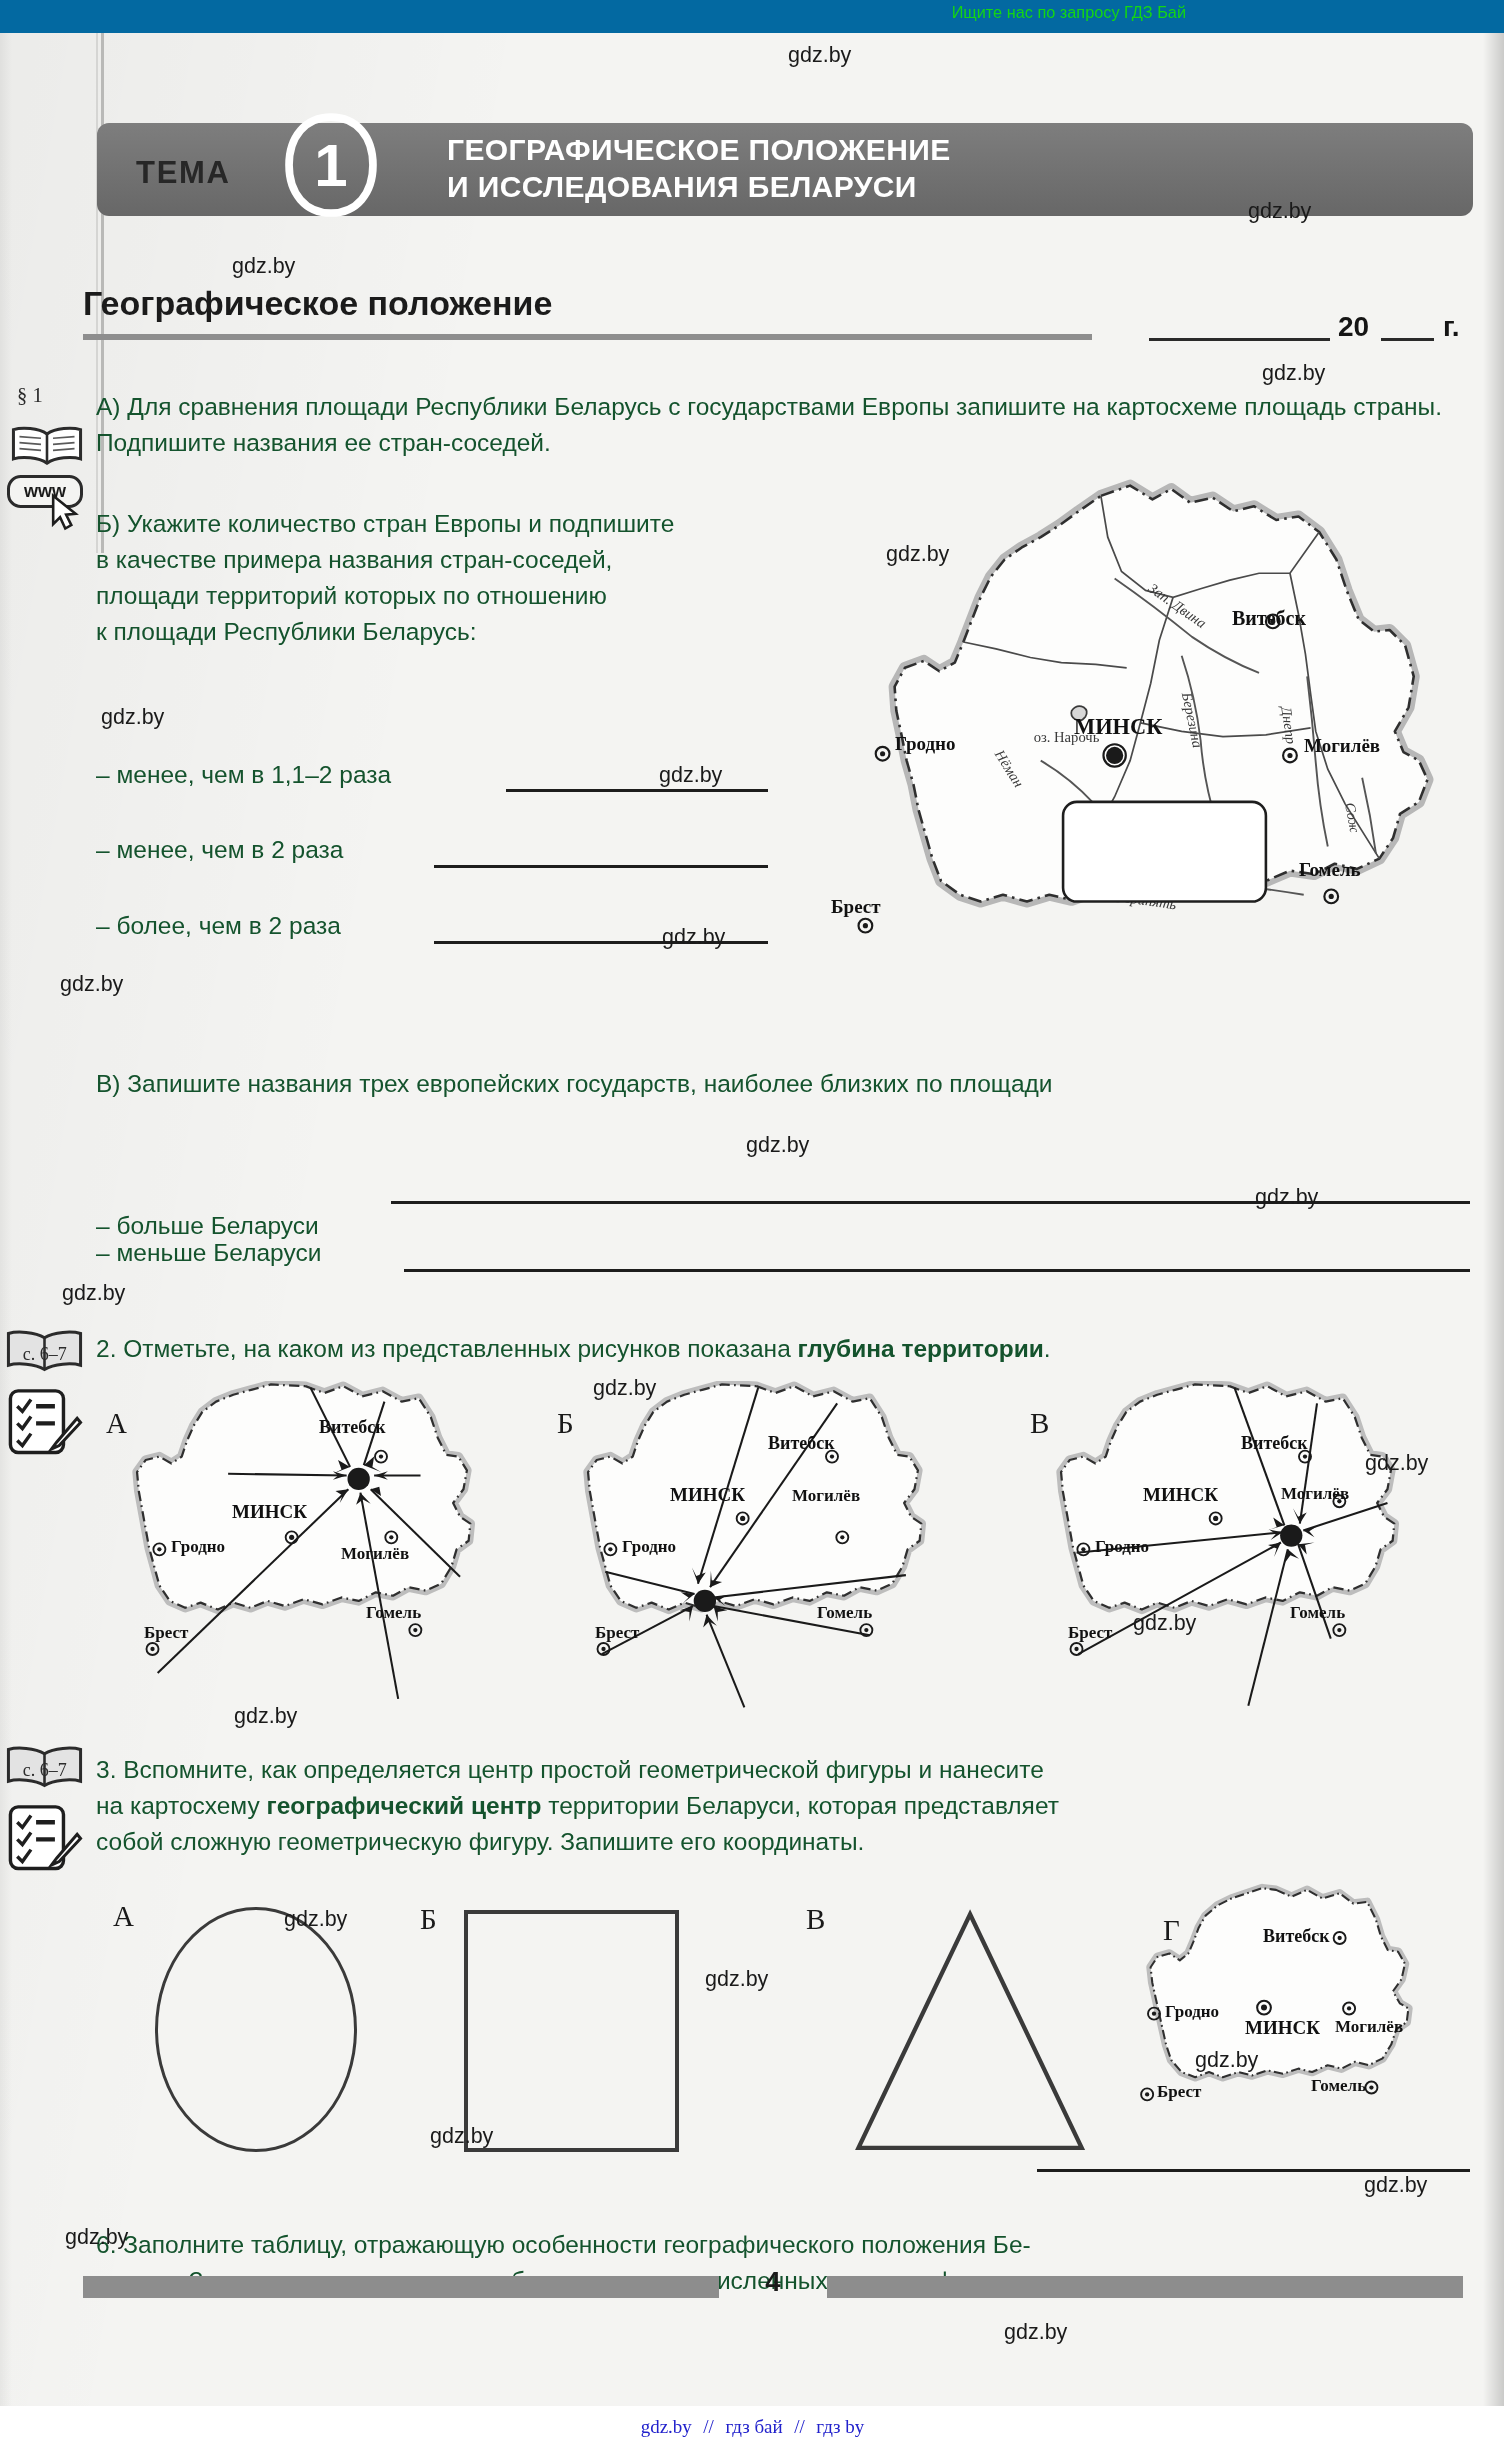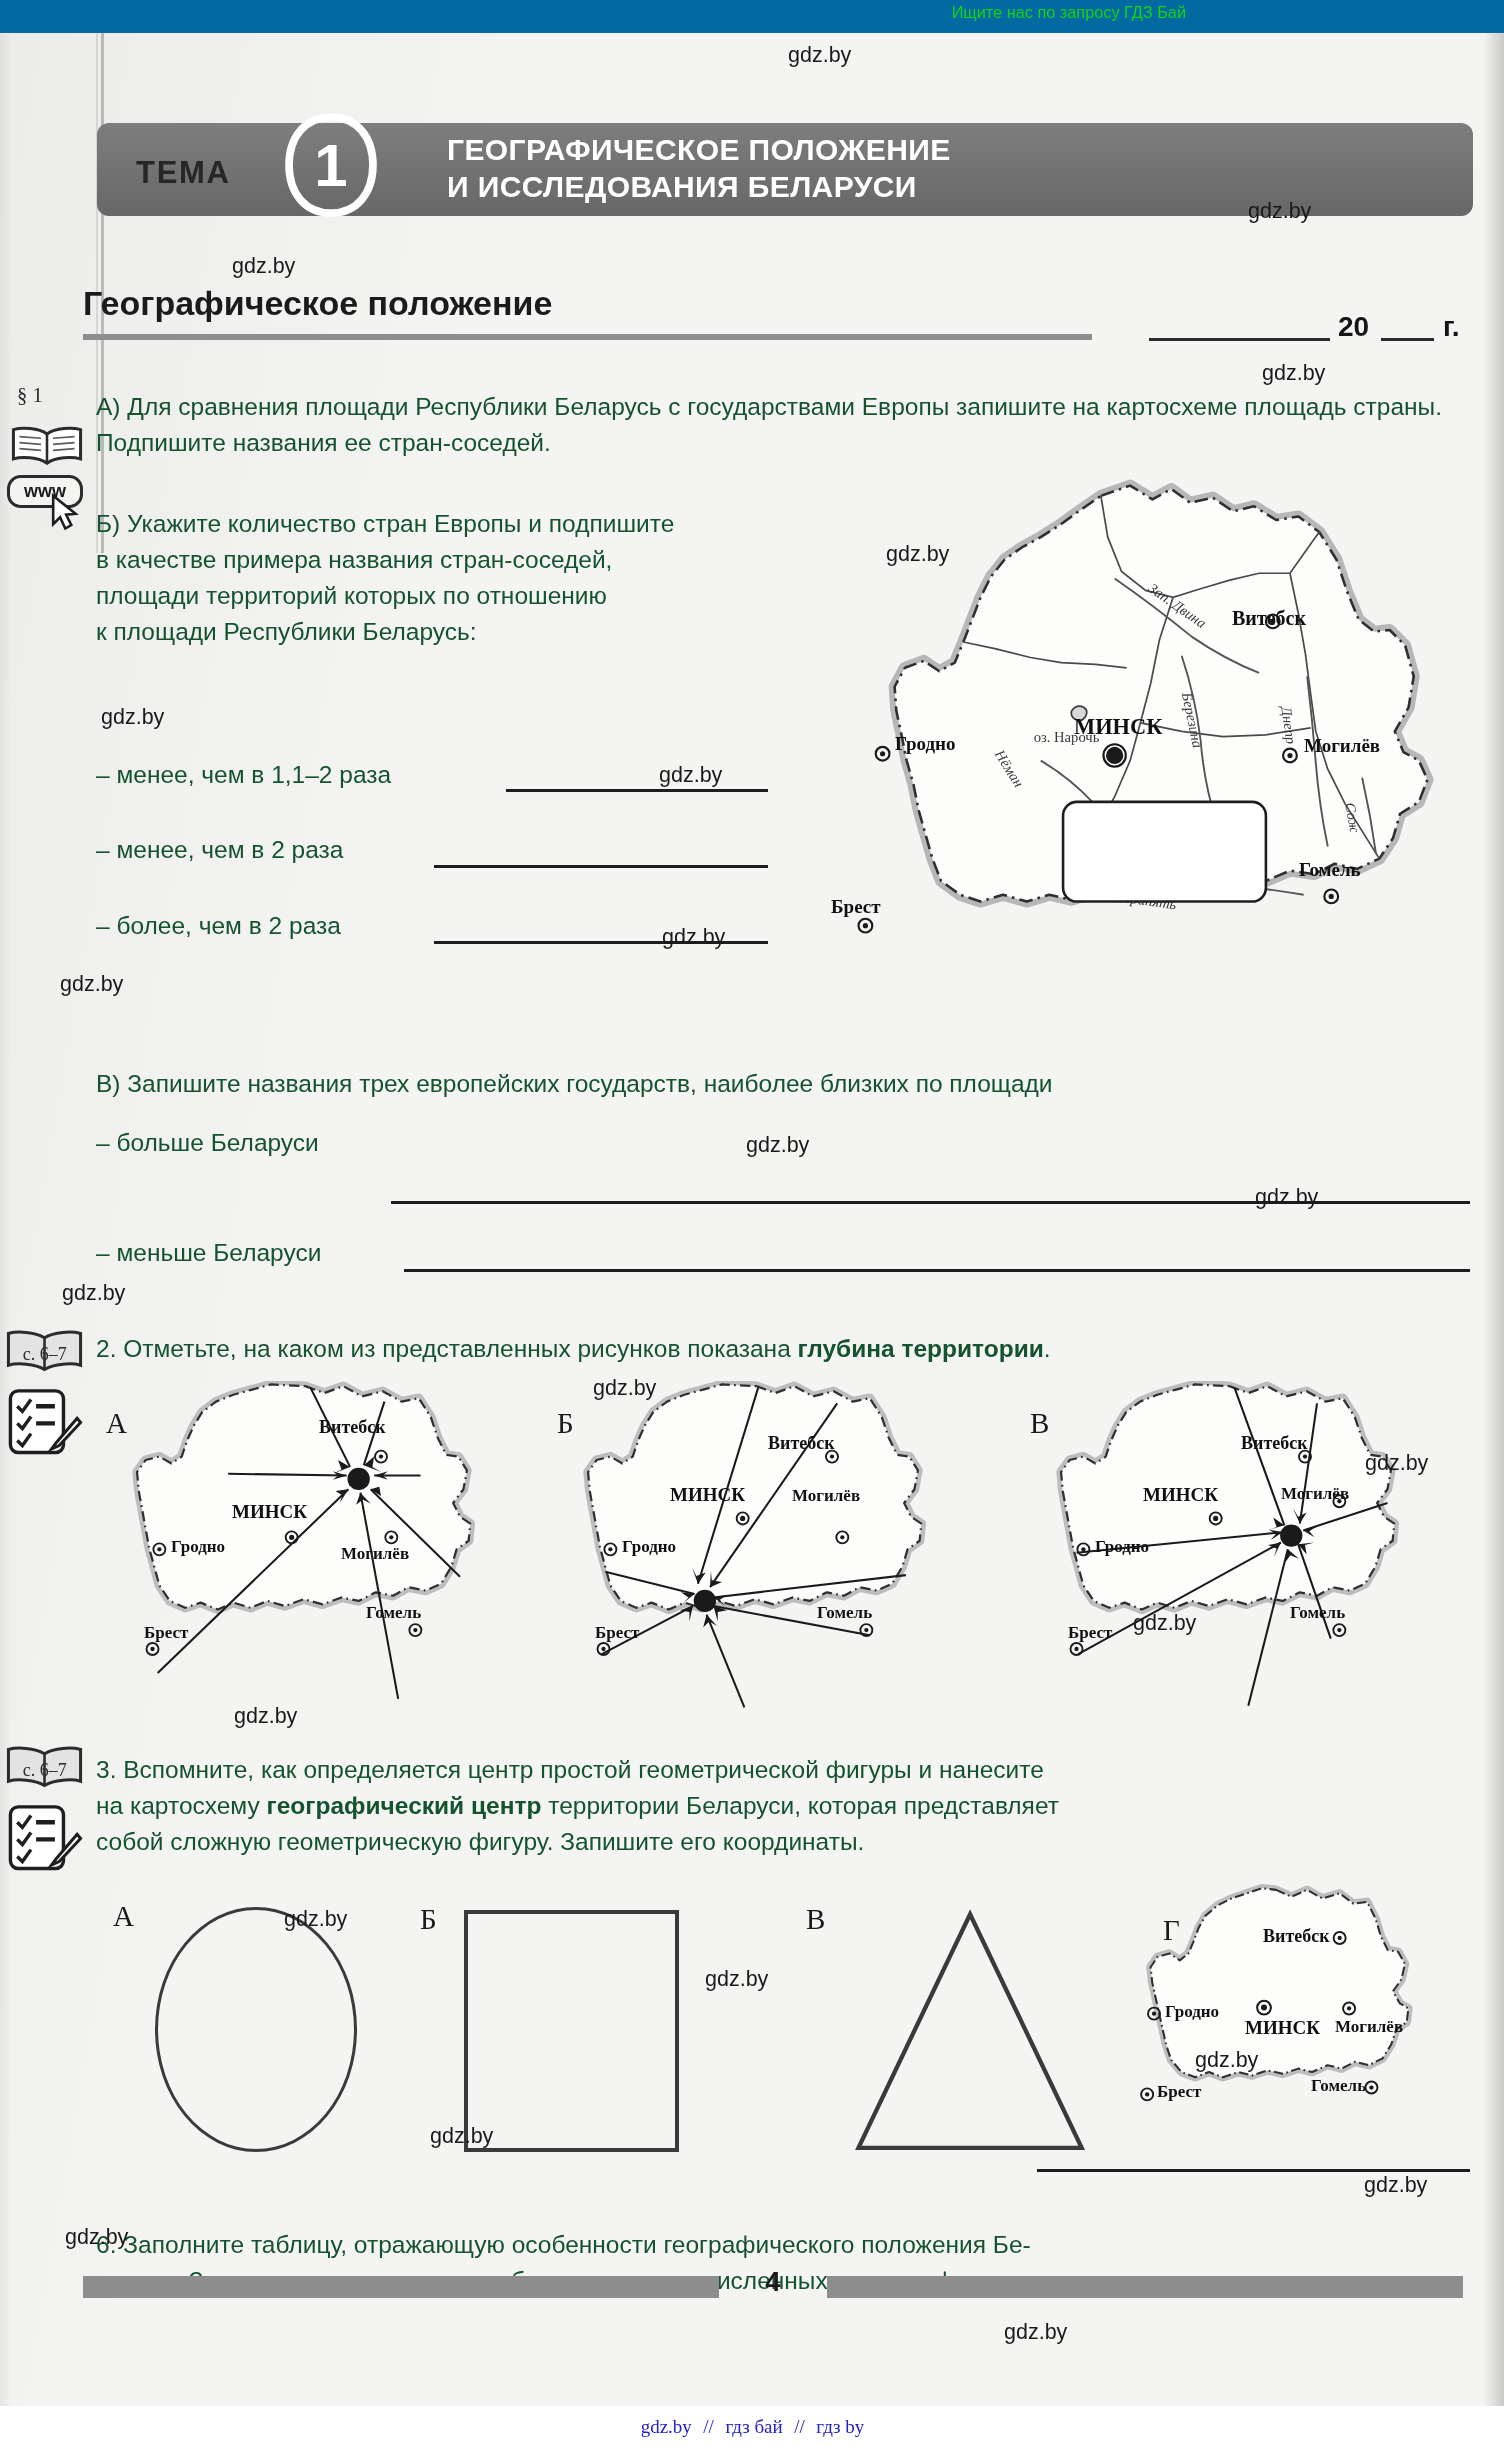--- a/index.html
+++ b/index.html
@@ -352,21 +352,21 @@
   <div class="city-label" style="left:83px; top:256px; font-size:19px;">Гродно</div>
   <div class="city-label" style="left:492px; top:258px; font-size:19px;">Могилёв</div>
   <div class="city-label" style="left:19px; top:419px; font-size:19px;">Брест</div>
   <div class="city-label" style="left:487px; top:382px; font-size:19px;">Гомель</div>
 </div>
 
 <div class="bodytext" style="left:96px; top:1066px; width:1384px;">
   <div>В) Запишите названия трех европейских государств, наиболее близких по площади</div>
 </div>
 
-<div class="bodytext" style="left:96px; top:1125px;">– больше Беларуси</div>
+<div class="bodytext" style="left:96px; top:1208px;">– больше Беларуси</div>
 <div class="answer-line" style="left:391px; top:1201px; width:1079px;"></div>
 
 <div class="bodytext" style="left:96px; top:1235px;">– меньше Беларуси</div>
 <div class="answer-line" style="left:404px; top:1269px; width:1066px;"></div>
 
 <div class="bodytext" style="left:96px; top:1331px; width:1384px;">
   <span>2. Отметьте, на каком из представленных рисунков показана </span><b>глубина территории</b><span>.</span>
 </div>
 
 <div class="map-wrap" style="left:99px; top:1381px; width:430px; height:335px;">

